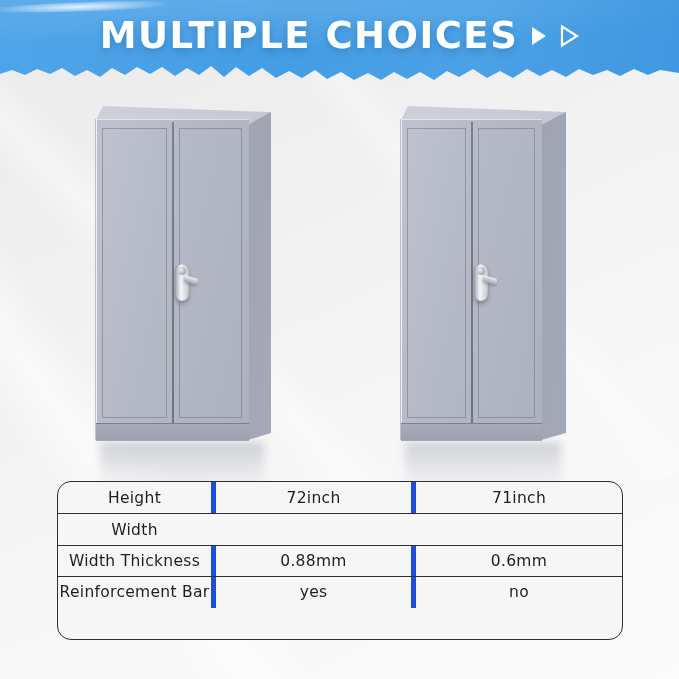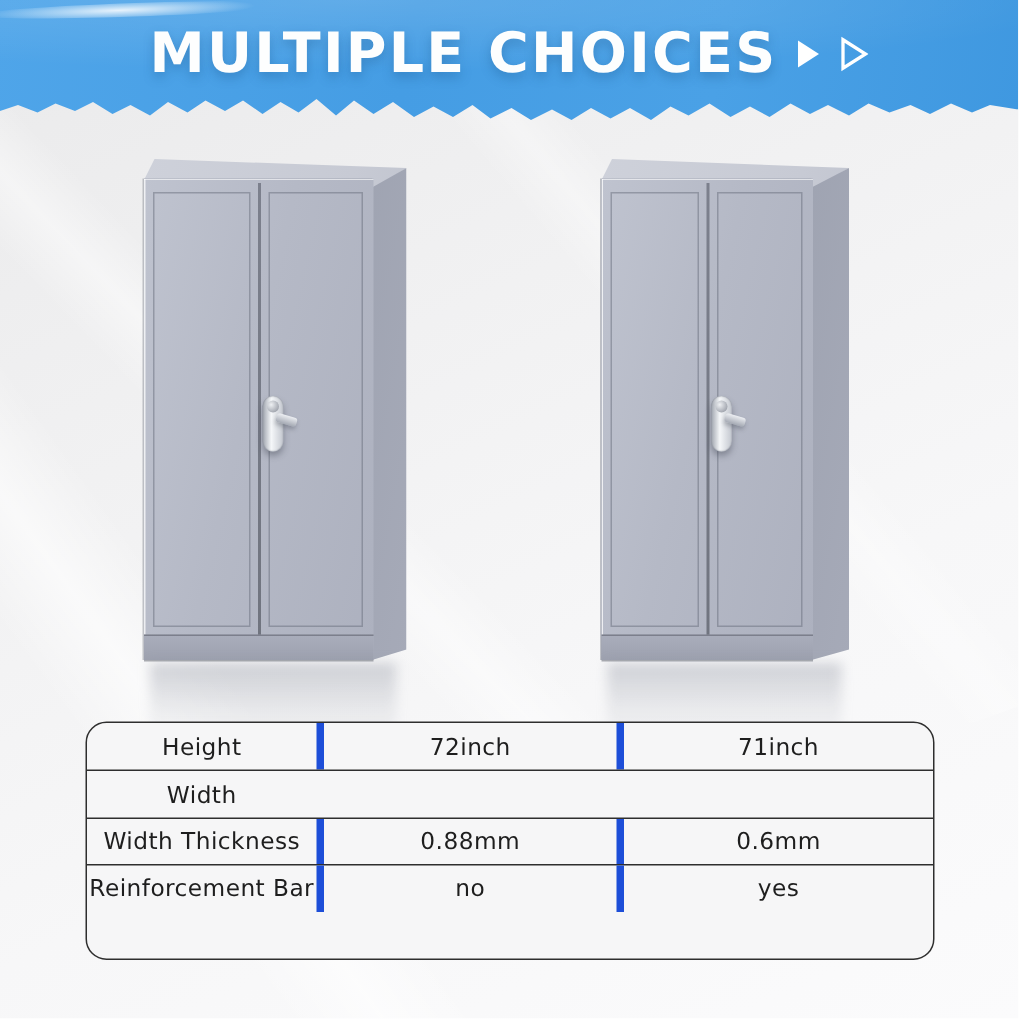--- a/index.html
+++ b/index.html
@@ -177,18 +177,18 @@
     <div class="spec-row">
       <div class="spec-cell">Width</div>
     </div>
     <div class="spec-row">
       <div class="spec-cell">Width Thickness</div>
       <div class="spec-cell">0.88mm</div>
       <div class="spec-cell">0.6mm</div>
     </div>
     <div class="spec-row">
       <div class="spec-cell">Reinforcement Bar</div>
+      <div class="spec-cell">yes</div>
       <div class="spec-cell">no</div>
-      <div class="spec-cell">yes</div>
     </div>
   </div>
 
 </div>
 
 </body></html>

